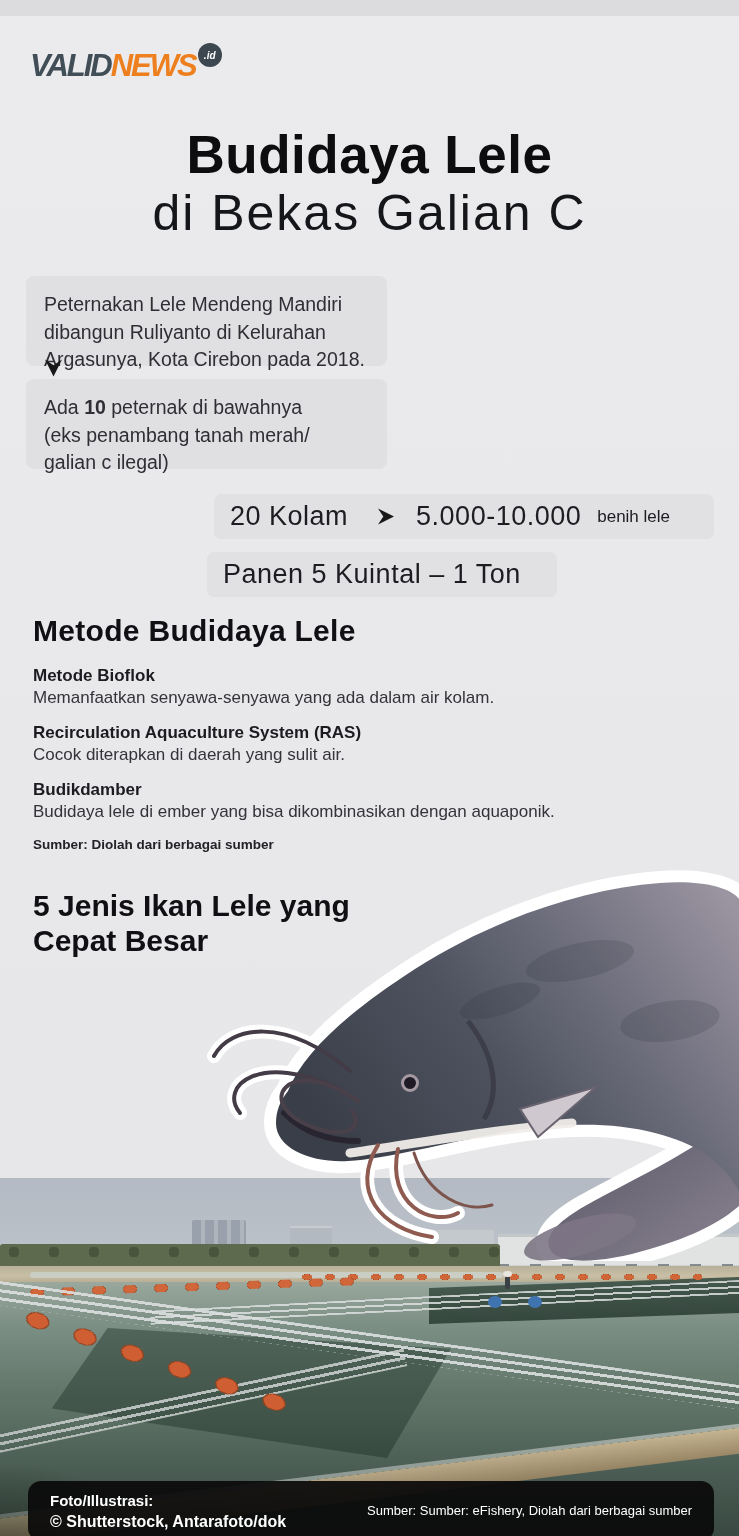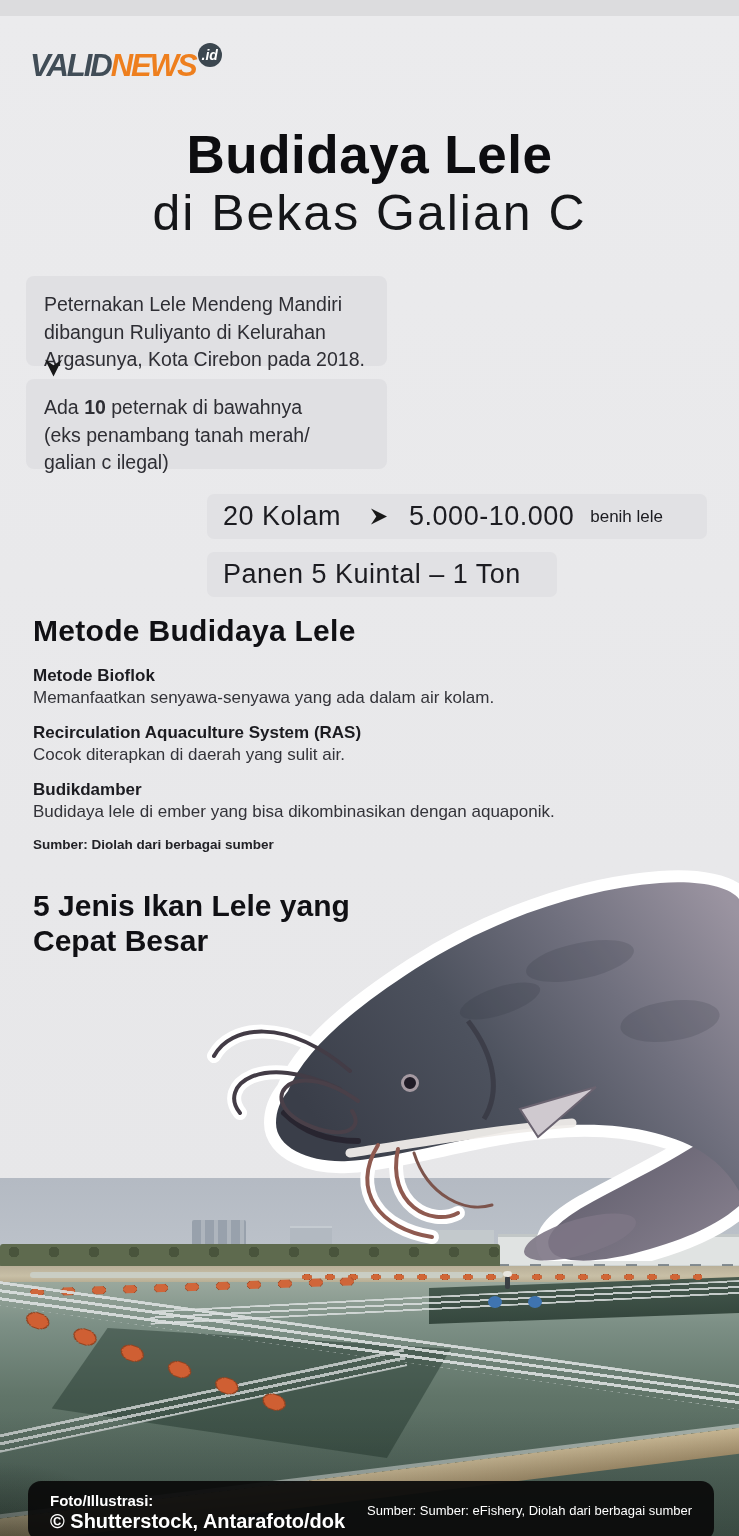--- a/index.html
+++ b/index.html
@@ -5,38 +5,38 @@
   html,body{margin:0;padding:0;background:#dcdcde;}
   *{box-sizing:border-box;font-family:"Liberation Sans",sans-serif;}
   .page{position:relative;width:739px;height:1536px;margin:16px auto;overflow:hidden;
         background:linear-gradient(180deg,#ebebed 0%,#e8e8ea 55%,#e6e6e8 100%);color:#232329;}
 
   
   .logo{position:absolute;left:30px;top:30px;height:40px;display:flex;align-items:center;}
   .logo-valid{font-size:31px;font-weight:800;font-style:italic;letter-spacing:-2px;color:#414d57;}
   .logo-news{font-size:31px;font-weight:800;font-style:italic;letter-spacing:-2px;color:#ee7f1e;}
   .logo-badge{width:24px;height:24px;margin:-22px 0 0 2px;border-radius:50%;background:#3c4750;
-              color:#fff;font-size:14px;font-weight:700;font-style:italic;display:flex;align-items:center;justify-content:center;}
+              color:#fff;font-size:10px;font-weight:700;font-style:italic;display:flex;align-items:center;justify-content:center;}
 
   
   .title{position:absolute;left:0;top:88px;width:100%;text-align:center;line-height:1.12;}
   .t1{display:block;font-size:53px;font-weight:800;letter-spacing:0.5px;color:#0d0d10;}
   .t2{display:block;font-size:50px;font-weight:400;letter-spacing:2px;color:#151619;}
 
   
   .box{position:absolute;left:26px;width:361px;background:#e0e0e3;border-radius:8px;padding:15px 18px;
        font-size:19.5px;line-height:27.5px;font-weight:500;color:#2e2e34;}
   .box1{top:260px;height:90px;}
   .box2{top:363px;height:90px;padding-right:56px;}
   .box p{margin:0;}
   .arrow-down{position:absolute;left:45px;top:343px;}
 
   
   .stat{position:absolute;background:#e1e1e4;border-radius:7px;display:flex;align-items:center;color:#1c1c21;}
-  .stat1{left:207px;top:478px;width:500px;height:45px;padding:0 16px;gap:0;}
+  .stat1{left:214px;top:478px;width:500px;height:45px;padding:0 16px;gap:0;}
   .stat2{left:207px;top:536px;width:350px;height:45px;padding:0 16px;}
   .stat-big{font-size:27px;font-weight:500;letter-spacing:0.5px;white-space:nowrap;}
   .stat-small{font-size:17px;font-weight:500;margin-left:16px;white-space:nowrap;}
   .arrow-right{margin:0 22px 0 30px;flex:none;}
 
   
   .methods{position:absolute;left:33px;top:598px;width:680px;}
   .methods h2{margin:0 0 18px 0;font-size:30px;font-weight:800;color:#101014;letter-spacing:0.3px;}
   .method{margin:0 0 15px 0;}
   .method h3{margin:0;font-size:17px;font-weight:700;color:#1b1b20;}
@@ -96,21 +96,21 @@
 
   
   .fish{position:absolute;left:200px;top:845px;width:539px;height:400px;z-index:4;}
 
   
   .credits{position:absolute;left:28px;top:1465px;width:686px;height:60px;z-index:6;
            background:rgba(10,10,10,.93);border-radius:13px;display:flex;align-items:center;
            justify-content:space-between;padding:0 22px;color:#fff;}
   .credits p{margin:0;}
   .cr-label{font-size:15px;font-weight:700;line-height:20px;}
-  .cr-credit{font-size:20px;font-weight:700;line-height:21px;}
+  .cr-credit{font-size:16px;font-weight:700;line-height:21px;}
   .cr-right{text-align:right;}
   .cr-source{font-size:13px;font-weight:400;line-height:18px;}
   .cr-designer{font-size:19px;font-weight:400;line-height:24px;color:#f2f2f2;}
 </style>
 </head>
 <body>
 
 <div class="page">
 
   <header class="logo">

